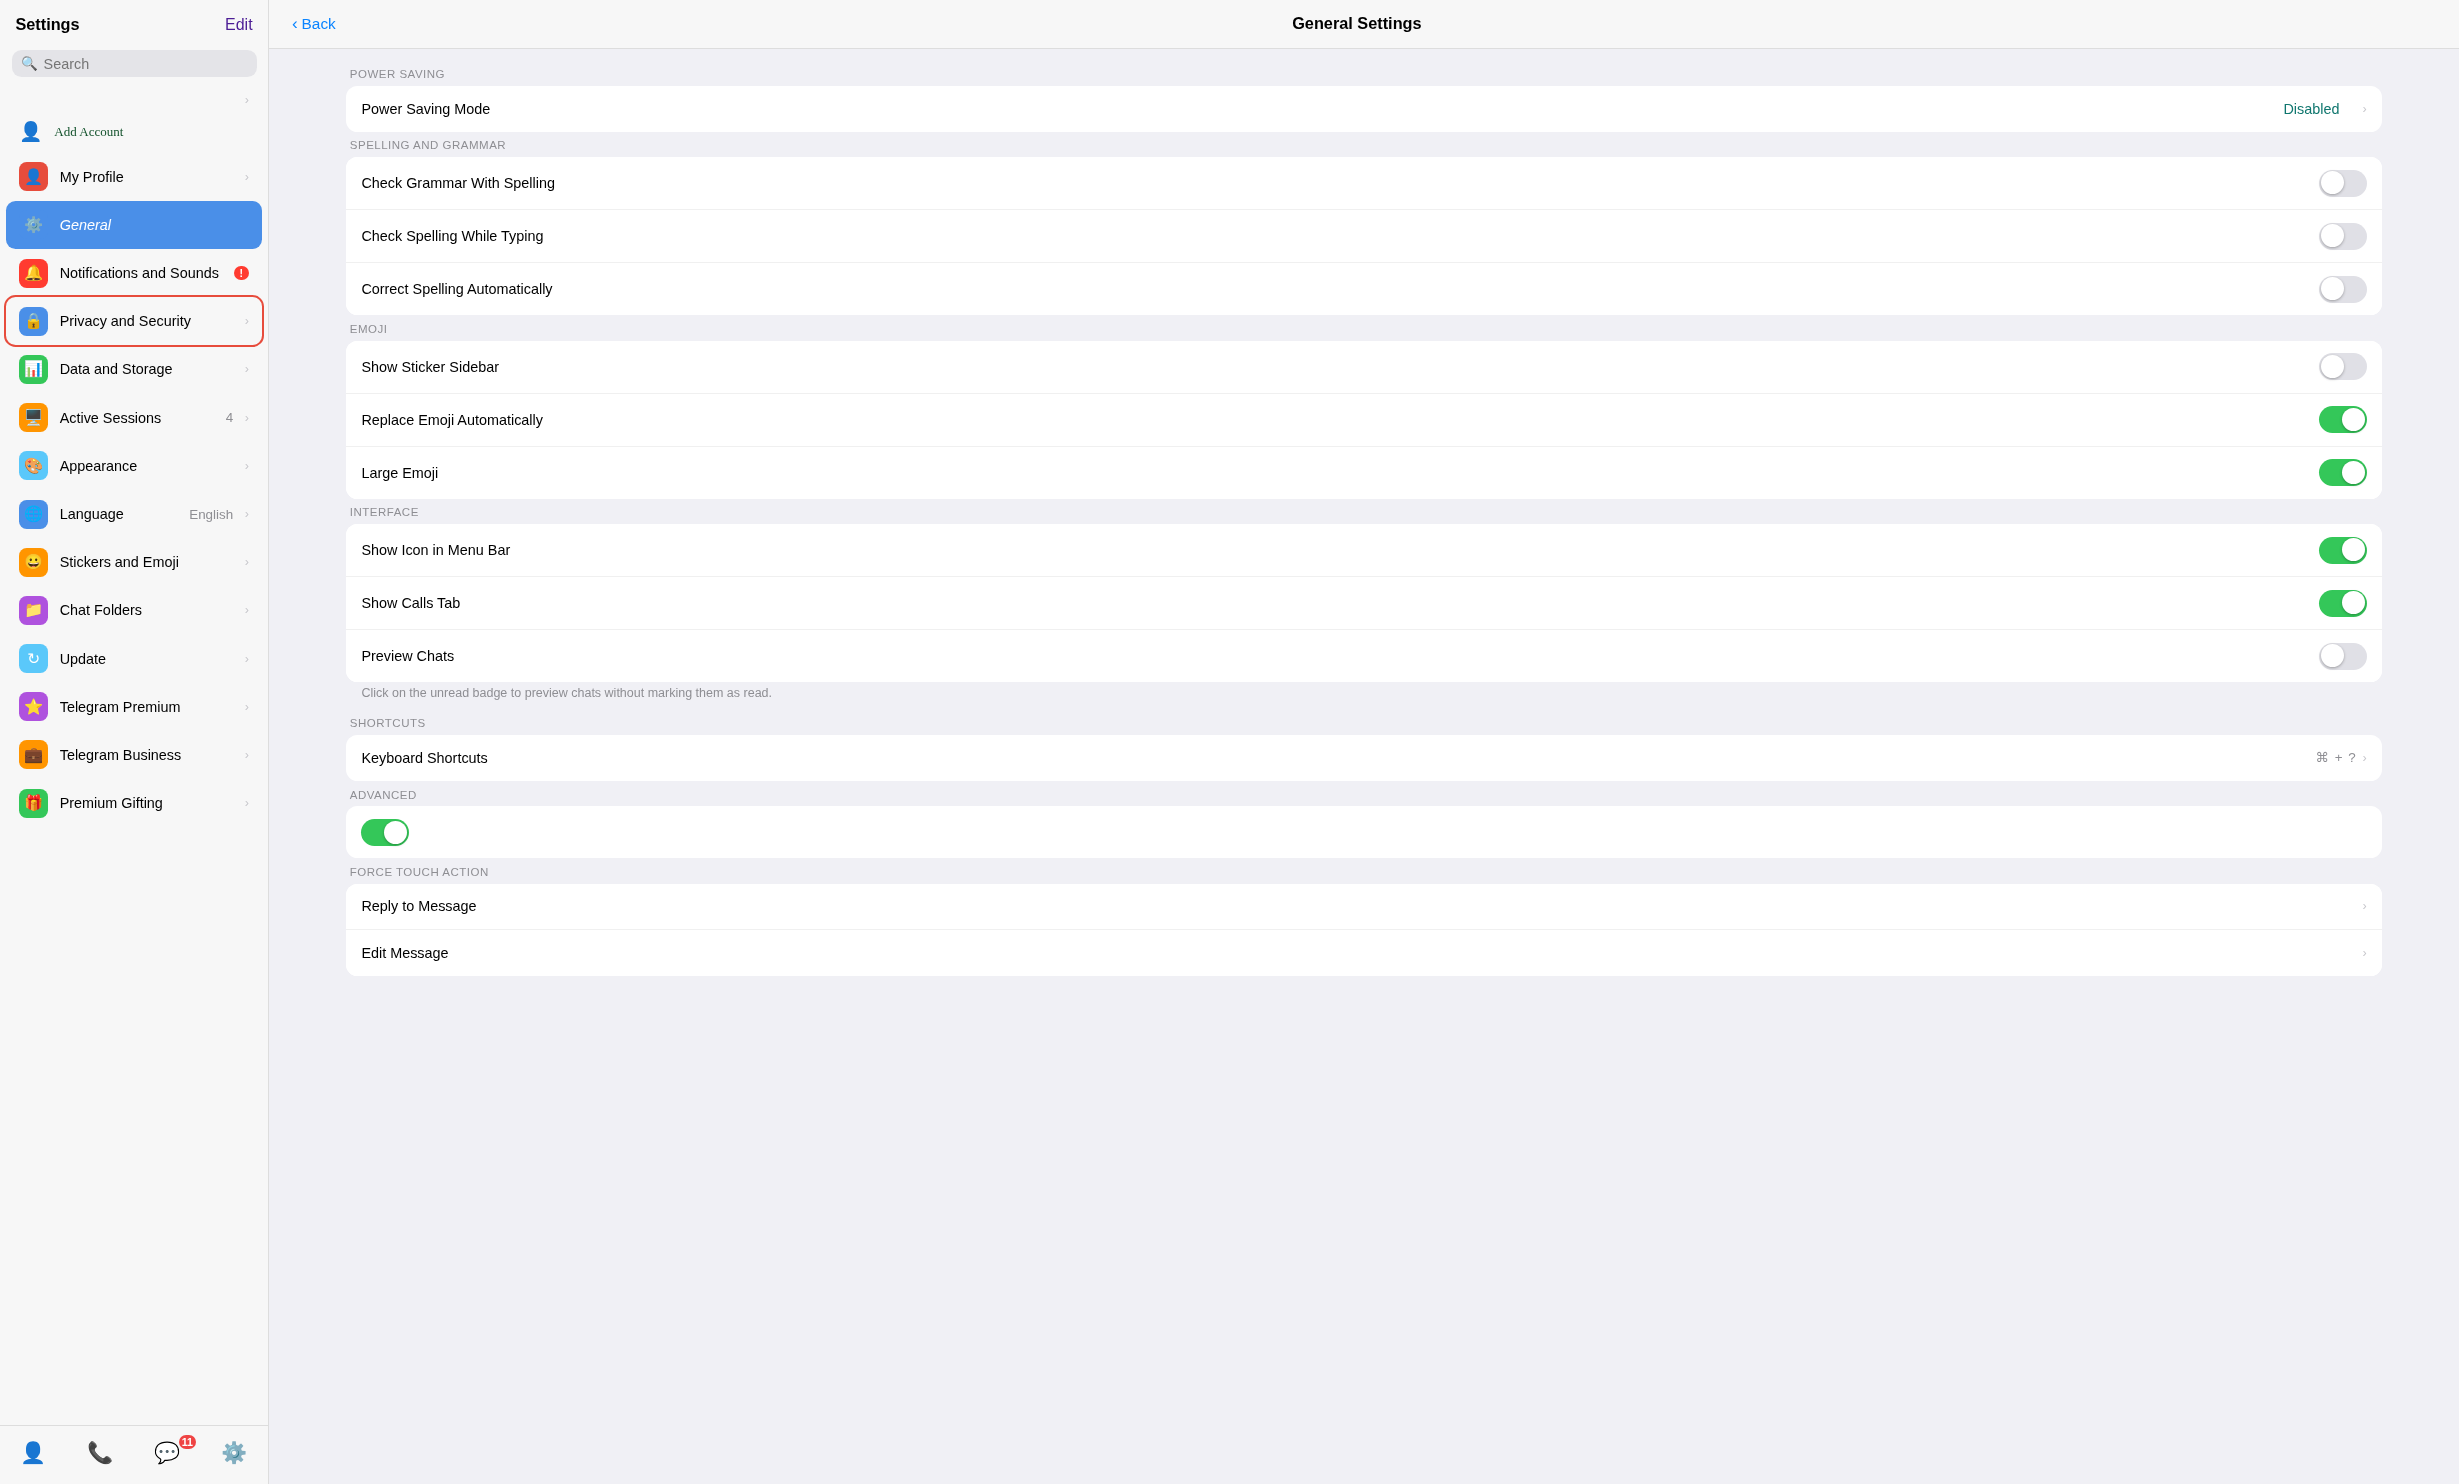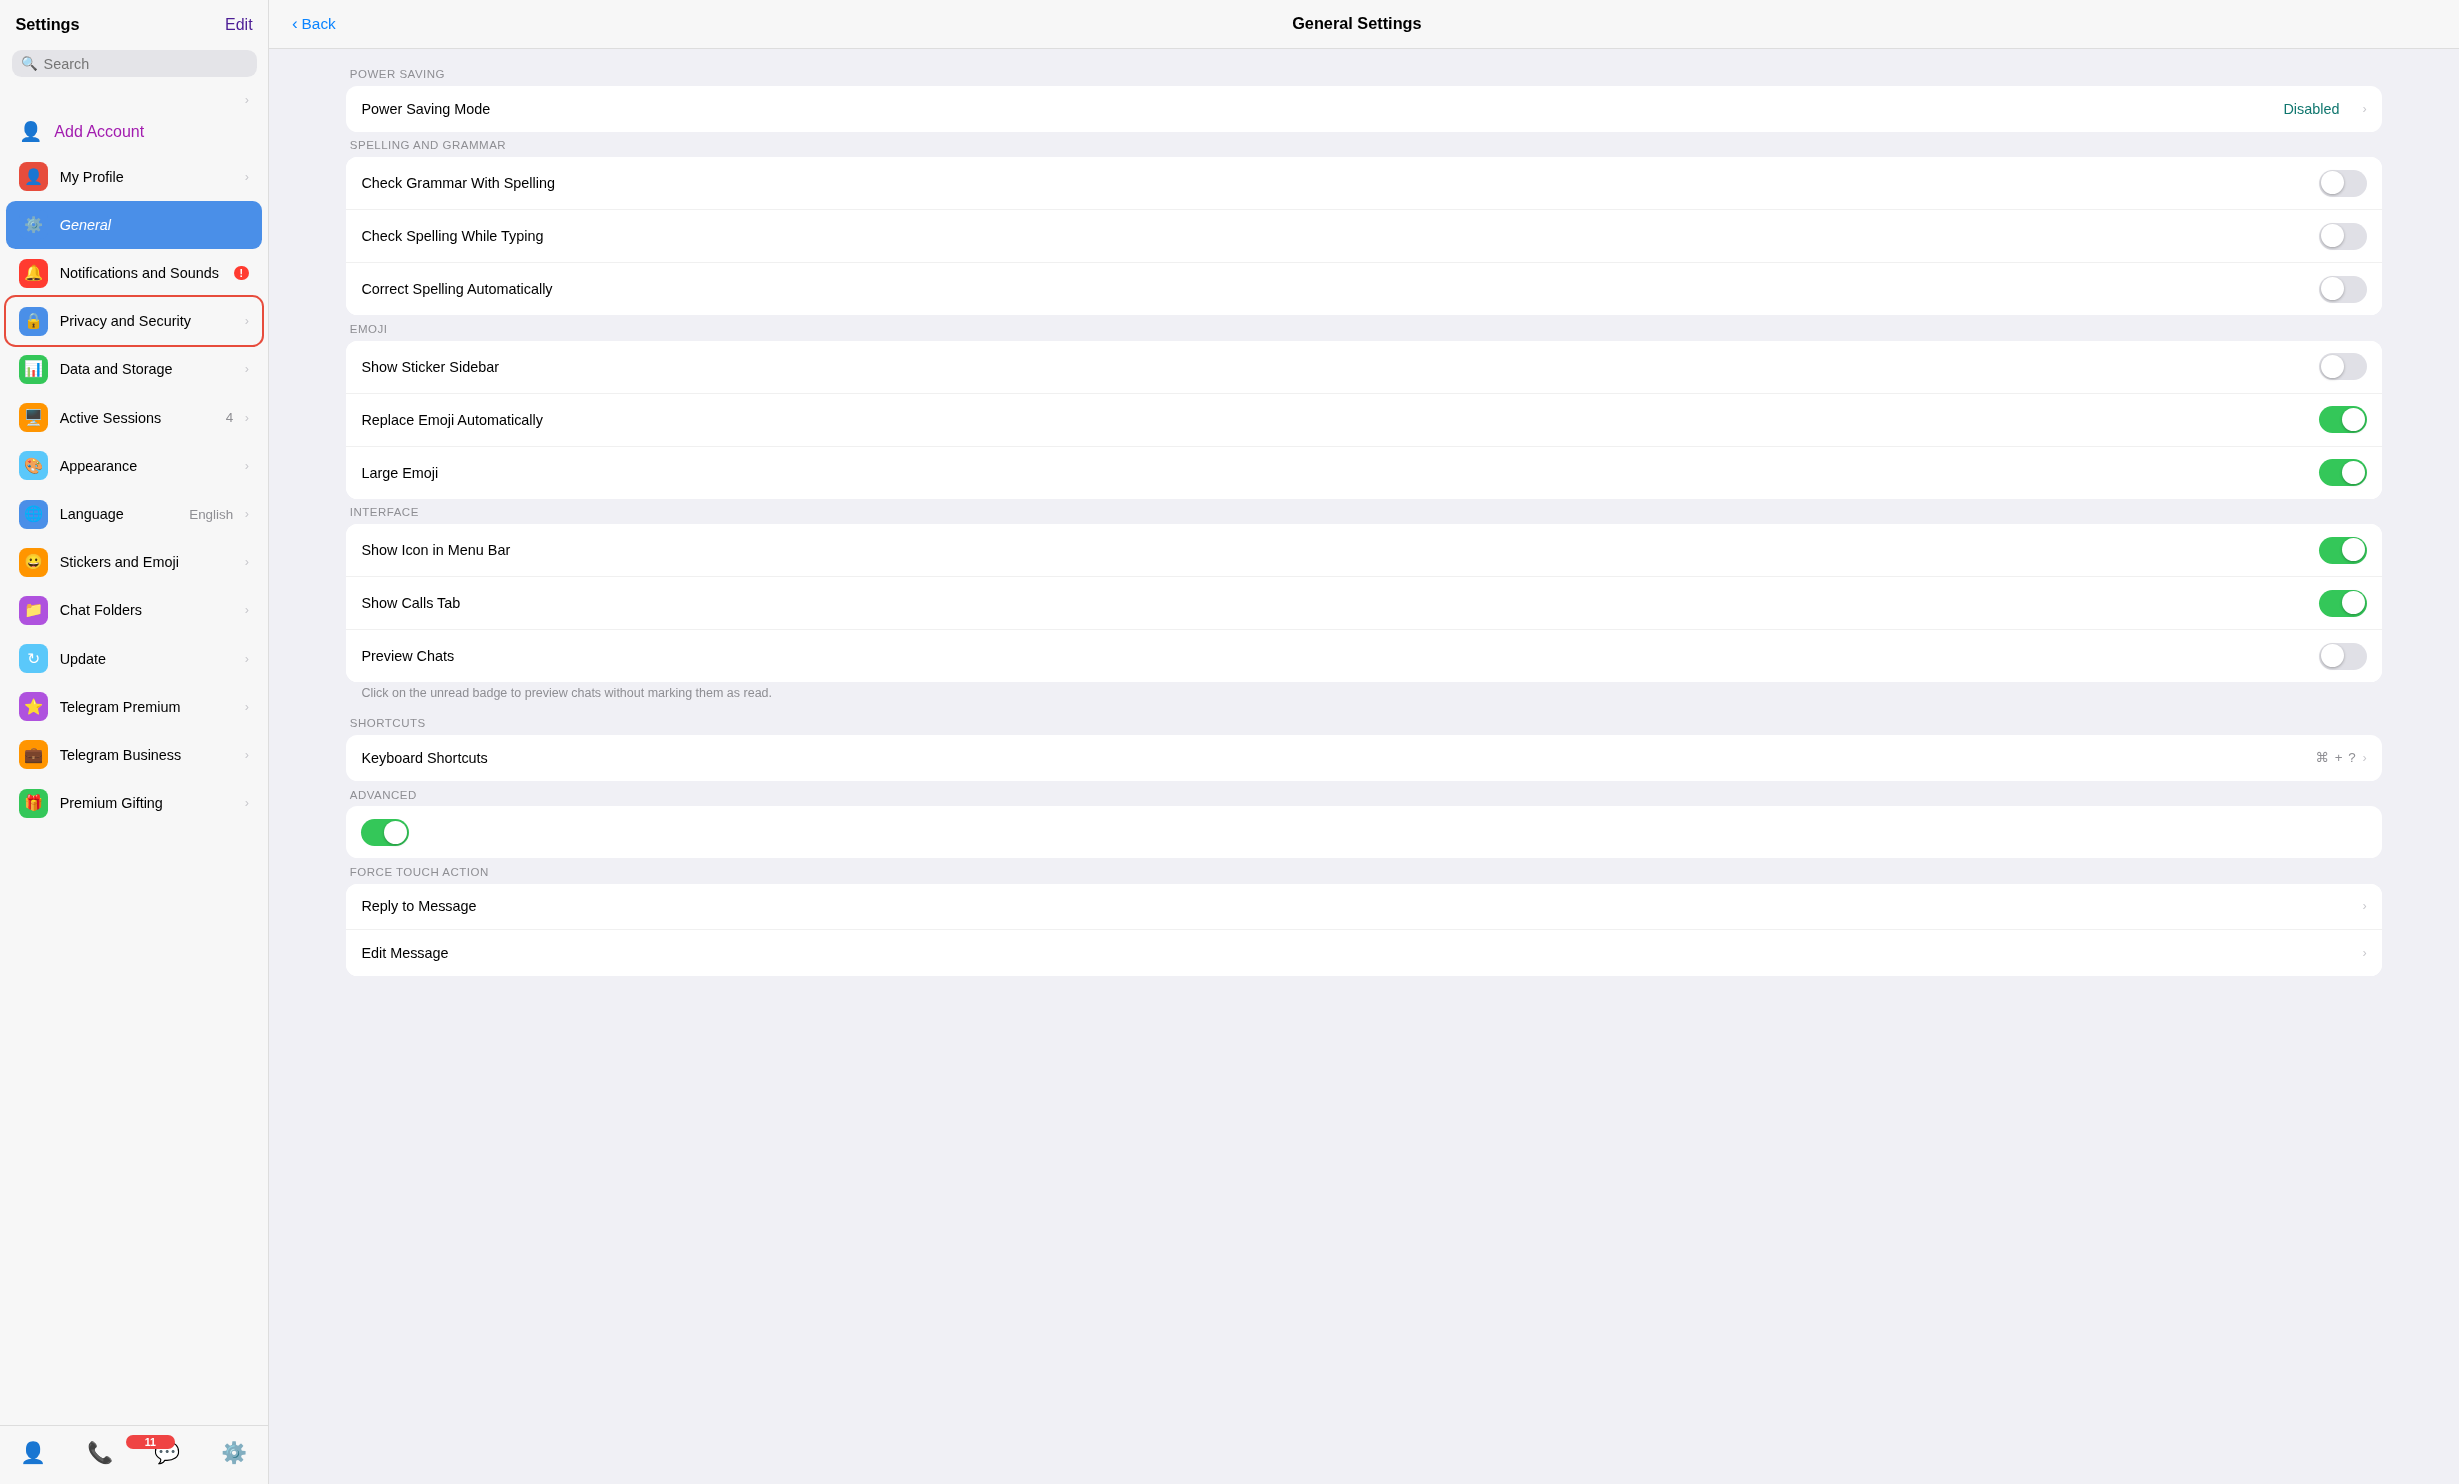--- a/index.html
+++ b/index.html
@@ -108,21 +108,21 @@
 
     .add-account-item {
       display: flex;
       align-items: center;
       padding: 9.6px 13.4px;
       cursor: pointer;
       gap: 11.5px;
       margin: 0 5.8px;
       border-radius: 9.6px;
     }
-    .add-account-label { font-size: 16px; color: #a21caf; }
+    .add-account-label { font-size: 13px; color: #14532d; font-family: Liberation Serif, serif; }
     .add-account-icon { font-size: 19px; color: #0a84ff; }
 
     .sidebar-section-arrow {
       display: flex;
       align-items: center;
       justify-content: flex-end;
       padding: 3.8px 19px;
       color: #c7c7cc;
       font-size: 12.5px;
     }
@@ -149,26 +149,26 @@
       align-items: center;
       cursor: pointer;
       position: relative;
       padding: 3.8px 15.4px;
     }
     .bottom-nav-icon { font-size: 21px; color: #8e8e93; }
     .bottom-nav-icon.active { color: #0a84ff; }
     .bottom-badge {
       position: absolute;
       top: -1.9px;
-      right: 21px;
+      right: 0;
       background: #ef4444;
       color: #fff;
       border-radius: 9.6px;
       font-size: 10.6px;
-      padding: 1px 19px;
+      padding: 1px 3px;
       font-weight: 700;
     }
 
     
     .main {
       flex: 1;
       display: flex;
       flex-direction: column;
       background: #f0f0f5;
       overflow: hidden;

